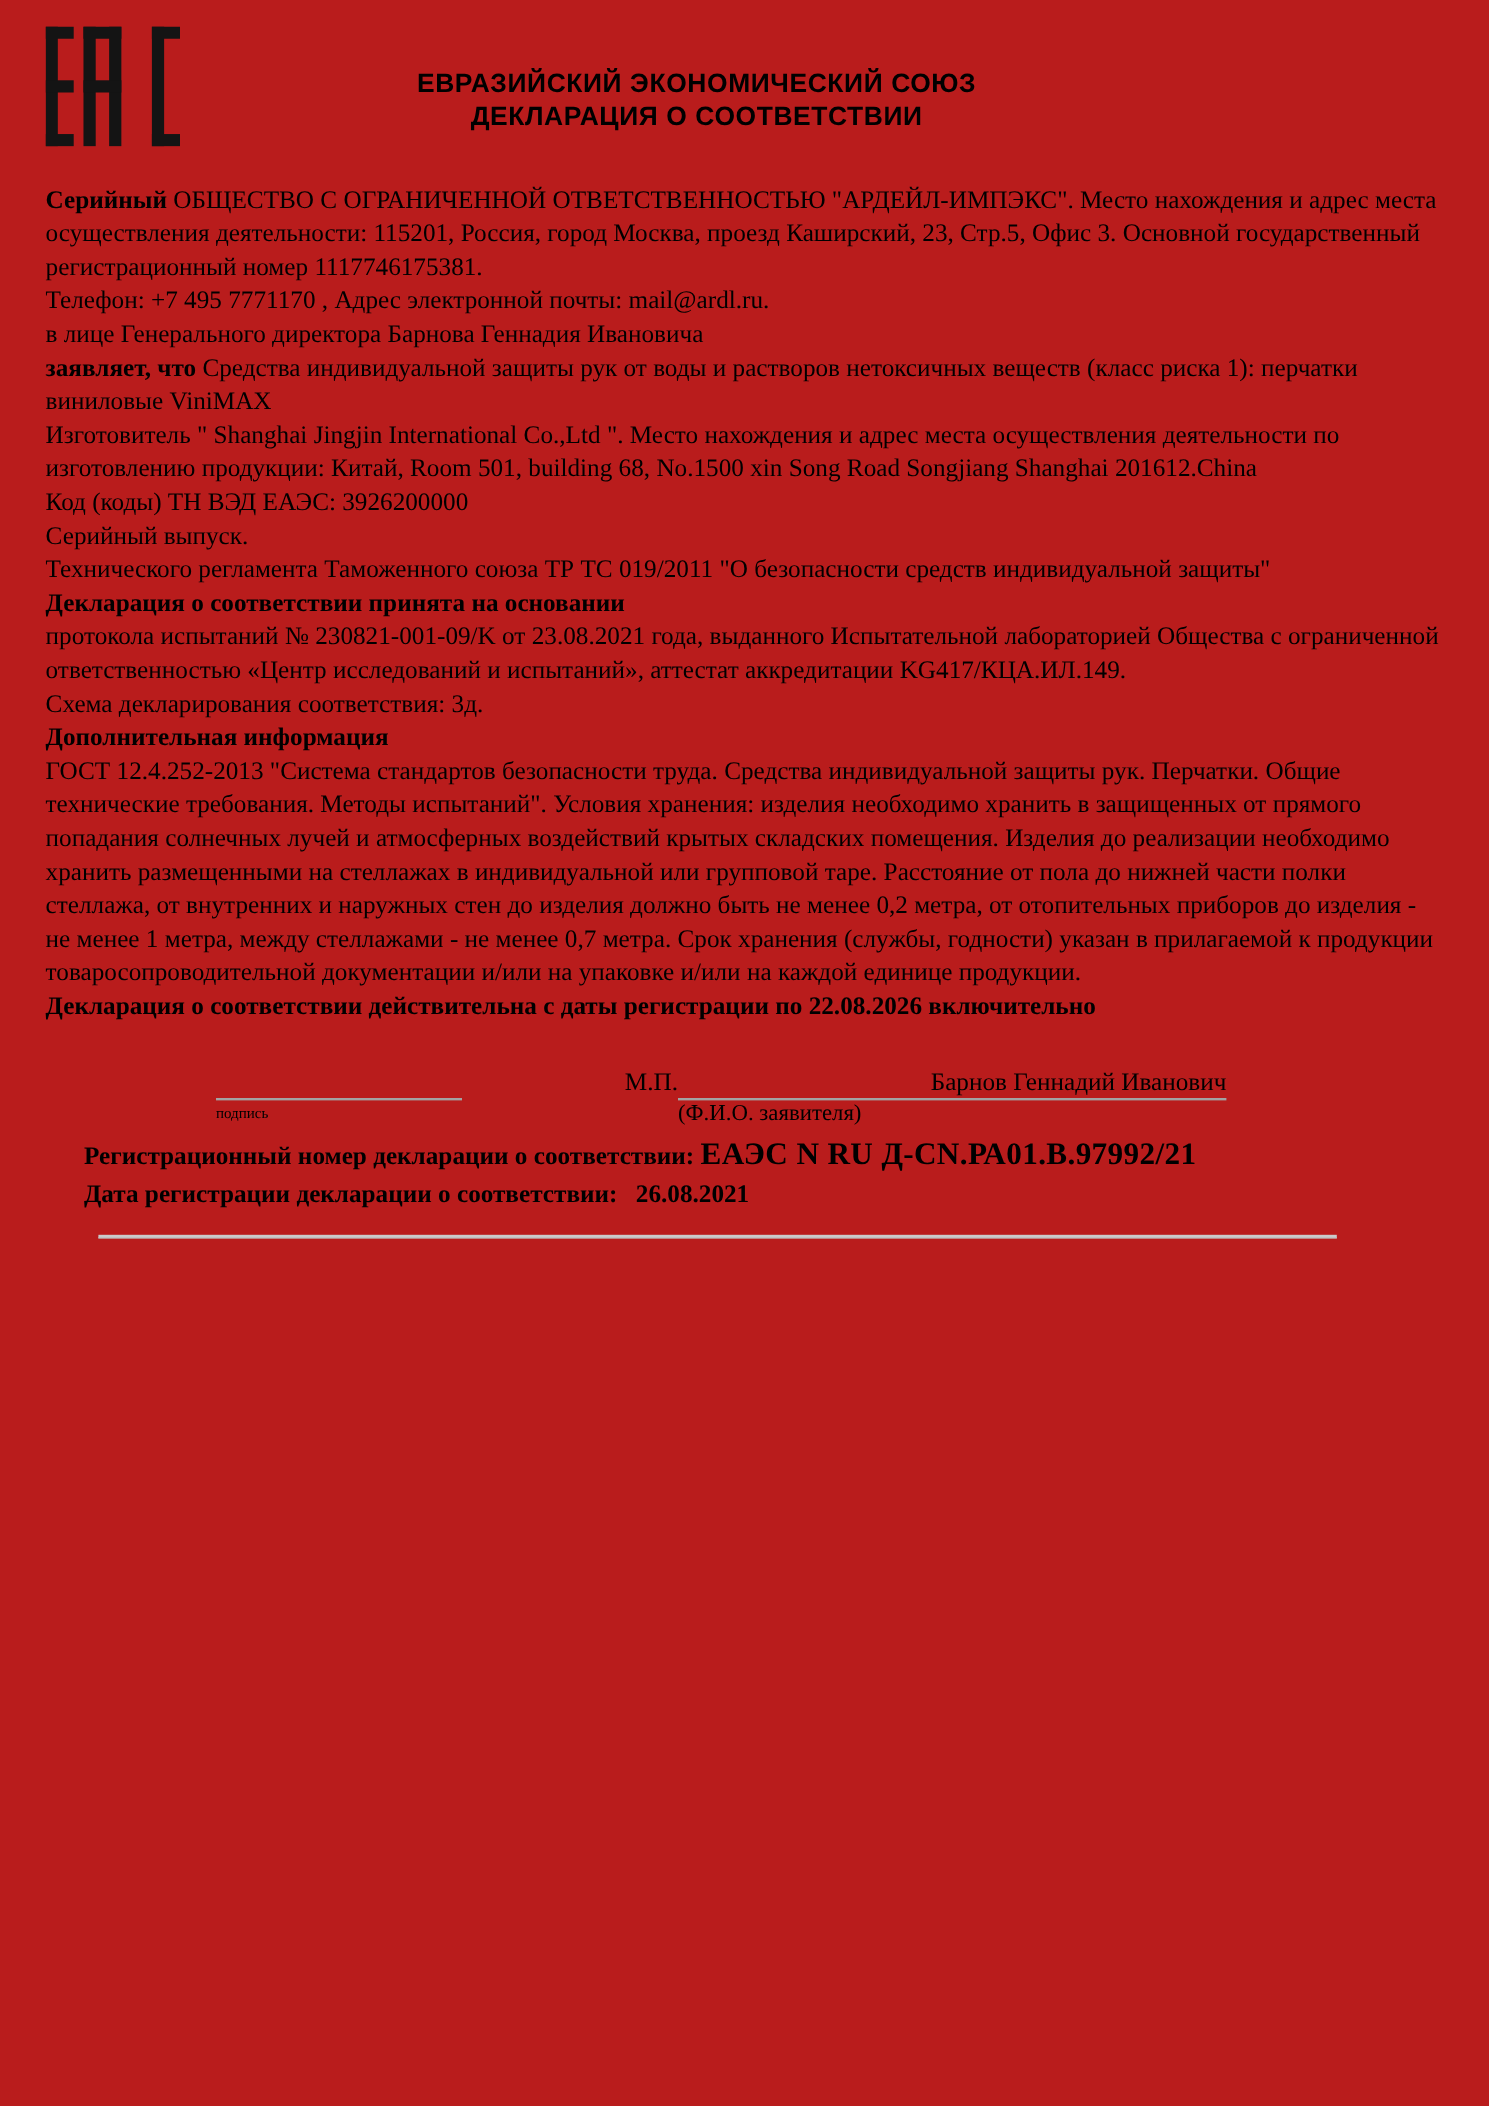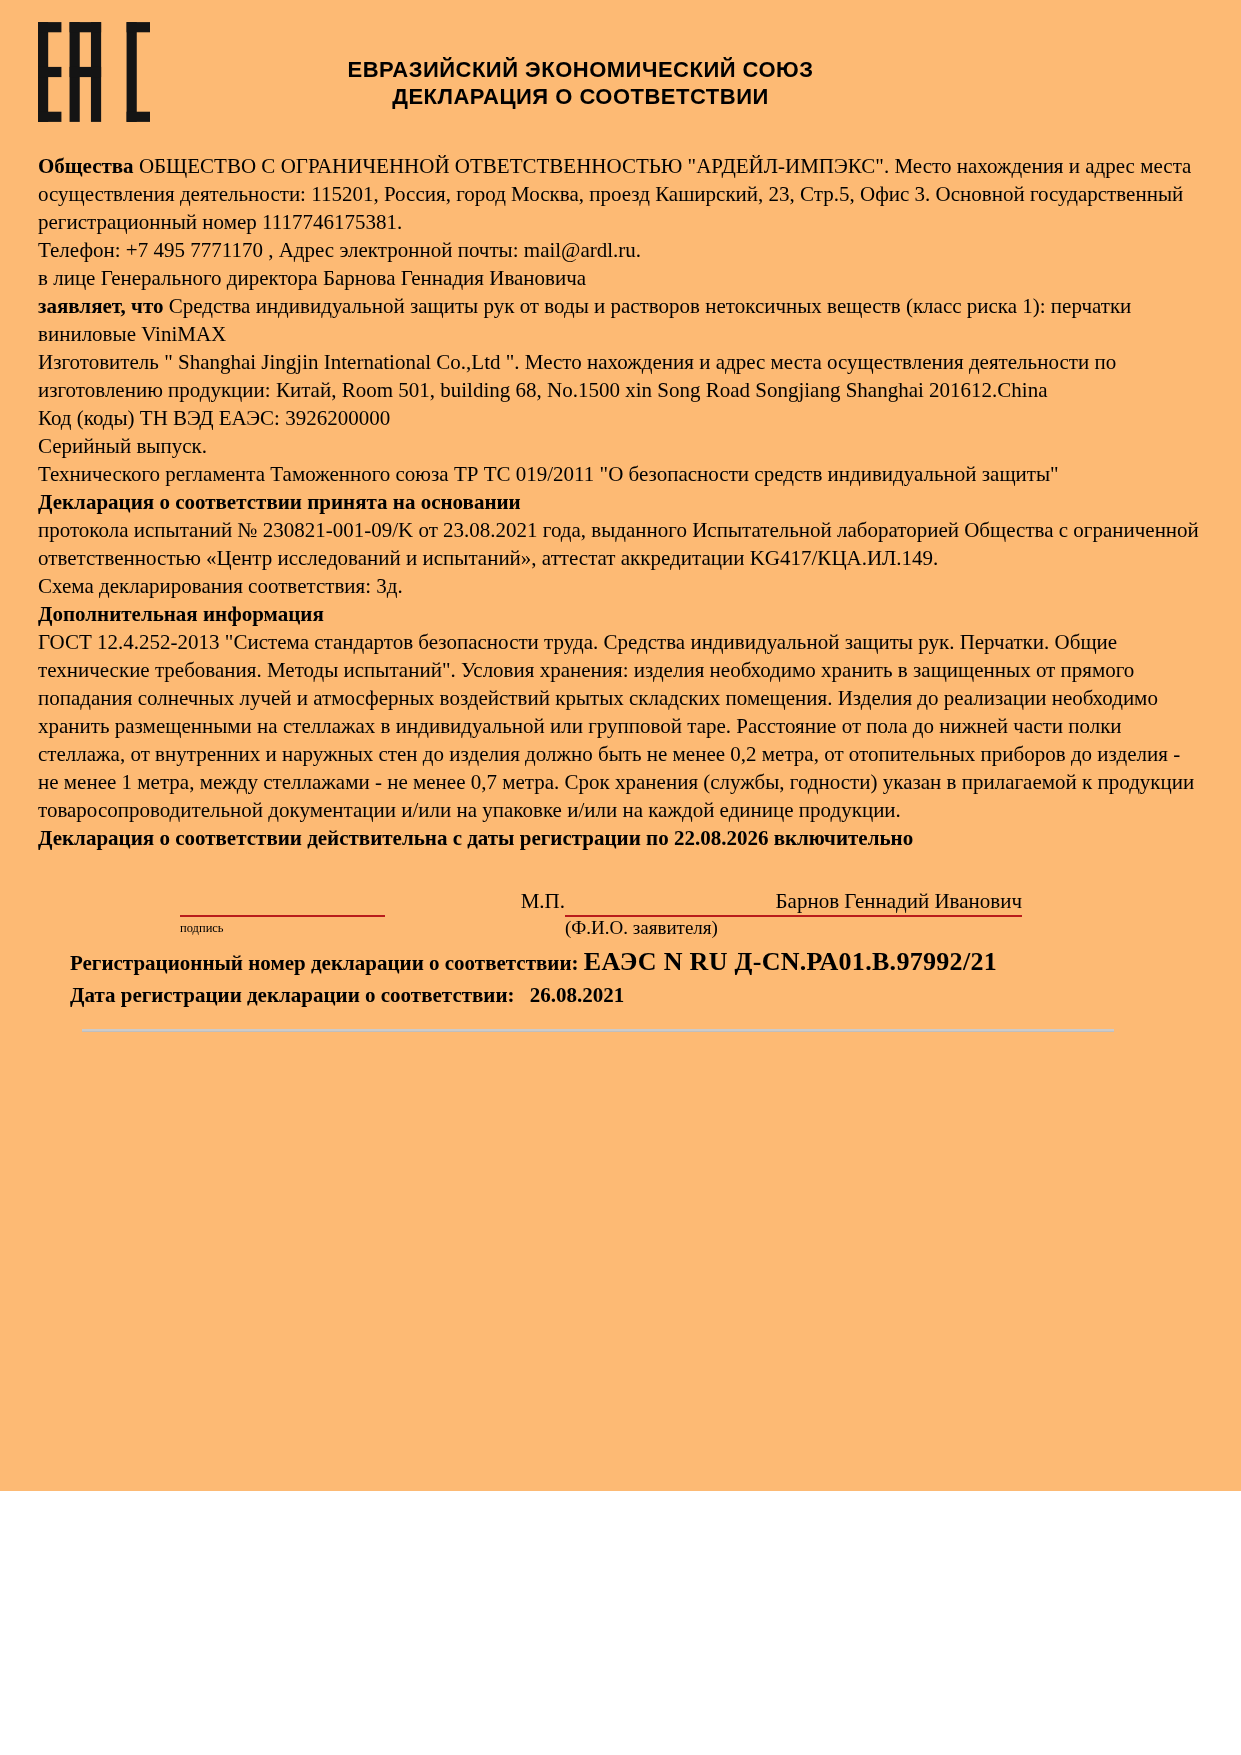--- a/index.html
+++ b/index.html
@@ -1,19 +1,19 @@
 <!DOCTYPE html>
 <html><head>
 <meta charset="utf-8">
 <style>
   html,body { margin:0; padding:0; background:#ffffff; }
   .page {
     position:relative;
-    width:1241px; height:1491px;
-    background:#fdba74;
+    width:1241px; height:1755px;
+    background:#b91c1c;
     color:#000;
     font-family:"Liberation Serif", serif;
     overflow:hidden;
   }
   .header { position:relative; height:150px; }
   .logo { position:absolute; left:38px; top:22px; }
   .title {
     position:absolute; left:0; top:56px; width:100%;
     transform:translateX(-40px);
     text-align:center;
@@ -27,21 +27,21 @@
   }
   .content p { margin:0; }
   .bold { font-weight:bold; }
   .validity { margin-top:14px; font-weight:bold; }
 
   .sig-row { display:flex; margin-top:36px; align-items:flex-start; }
   .sig-col-sign { margin-left:142px; width:205px; }
   .sig-col-seal { width:180px; text-align:center; }
   .sig-col-name { width:457px; }
   .sig-top { height:27px; text-align:right; font-size:21px; line-height:27px; white-space:nowrap; }
-  .u-line { border-bottom:2px solid #b91c1c; }
+  .u-line { border-bottom:2px solid #a3a3a3; }
   .sig-cap { text-align:left; font-size:12.5px; line-height:16px; padding-top:3px; font-family:"Liberation Serif", serif; }
   .sig-cap.fio { font-size:19px; }
 
   .reg-block { margin-top:10px; }
   .reg-row { font-weight:bold; font-size:21px; line-height:32px; white-space:nowrap;margin-left:32px; }
   .reg-number { font-size:26px; letter-spacing:0.3px; }
   .reg-date { margin-left:10px; font-size:21px; }
 
   .rule {
     margin:18px 89px 0 44px;
@@ -70,21 +70,21 @@
         <rect x="87" y="88" width="23" height="10"></rect>
       </g>
     </svg>
     <div class="title">
       <div>ЕВРАЗИЙСКИЙ ЭКОНОМИЧЕСКИЙ СОЮЗ</div>
       <div>ДЕКЛАРАЦИЯ О СООТВЕТСТВИИ</div>
     </div>
   </div>
 
   <div class="content">
-    <p><span class="bold">Общества</span><span> ОБЩЕСТВО С ОГРАНИЧЕННОЙ ОТВЕТСТВЕННОСТЬЮ "АРДЕЙЛ-ИМПЭКС". Место нахождения и адрес места осуществления деятельности: 115201, Россия, город Москва, проезд Каширский, 23, Стр.5, Офис 3. Основной государственный регистрационный номер 1117746175381.</span></p>
+    <p><span class="bold">Серийный</span><span> ОБЩЕСТВО С ОГРАНИЧЕННОЙ ОТВЕТСТВЕННОСТЬЮ "АРДЕЙЛ-ИМПЭКС". Место нахождения и адрес места осуществления деятельности: 115201, Россия, город Москва, проезд Каширский, 23, Стр.5, Офис 3. Основной государственный регистрационный номер 1117746175381.</span></p>
     <p>Телефон: +7 495 7771170 , Адрес электронной почты: mail@ardl.ru.</p>
     <p>в лице Генерального директора Барнова Геннадия Ивановича</p>
     <p><span class="bold">заявляет, что</span><span> Средства индивидуальной защиты рук от воды и растворов нетоксичных веществ (класс риска 1): перчатки виниловые ViniMAX</span></p>
     <p>Изготовитель " Shanghai Jingjin International Co.,Ltd ". Место нахождения и адрес места осуществления деятельности по изготовлению продукции: Китай, Room 501, building 68, No.1500 xin Song Road Songjiang Shanghai  201612.China</p>
     <p>Код (коды) ТН ВЭД ЕАЭС: 3926200000</p>
     <p>Серийный выпуск.</p>
     <p>Технического регламента Таможенного союза ТР ТС 019/2011 "О безопасности средств индивидуальной защиты"</p>
     <p class="bold">Декларация о соответствии принята на основании</p>
     <p>протокола испытаний № 230821-001-09/K от 23.08.2021 года, выданного Испытательной лабораторией Общества с ограниченной ответственностью «Центр исследований и испытаний», аттестат аккредитации KG417/КЦА.ИЛ.149.</p>
     <p>Схема декларирования соответствия: 3д.</p>

